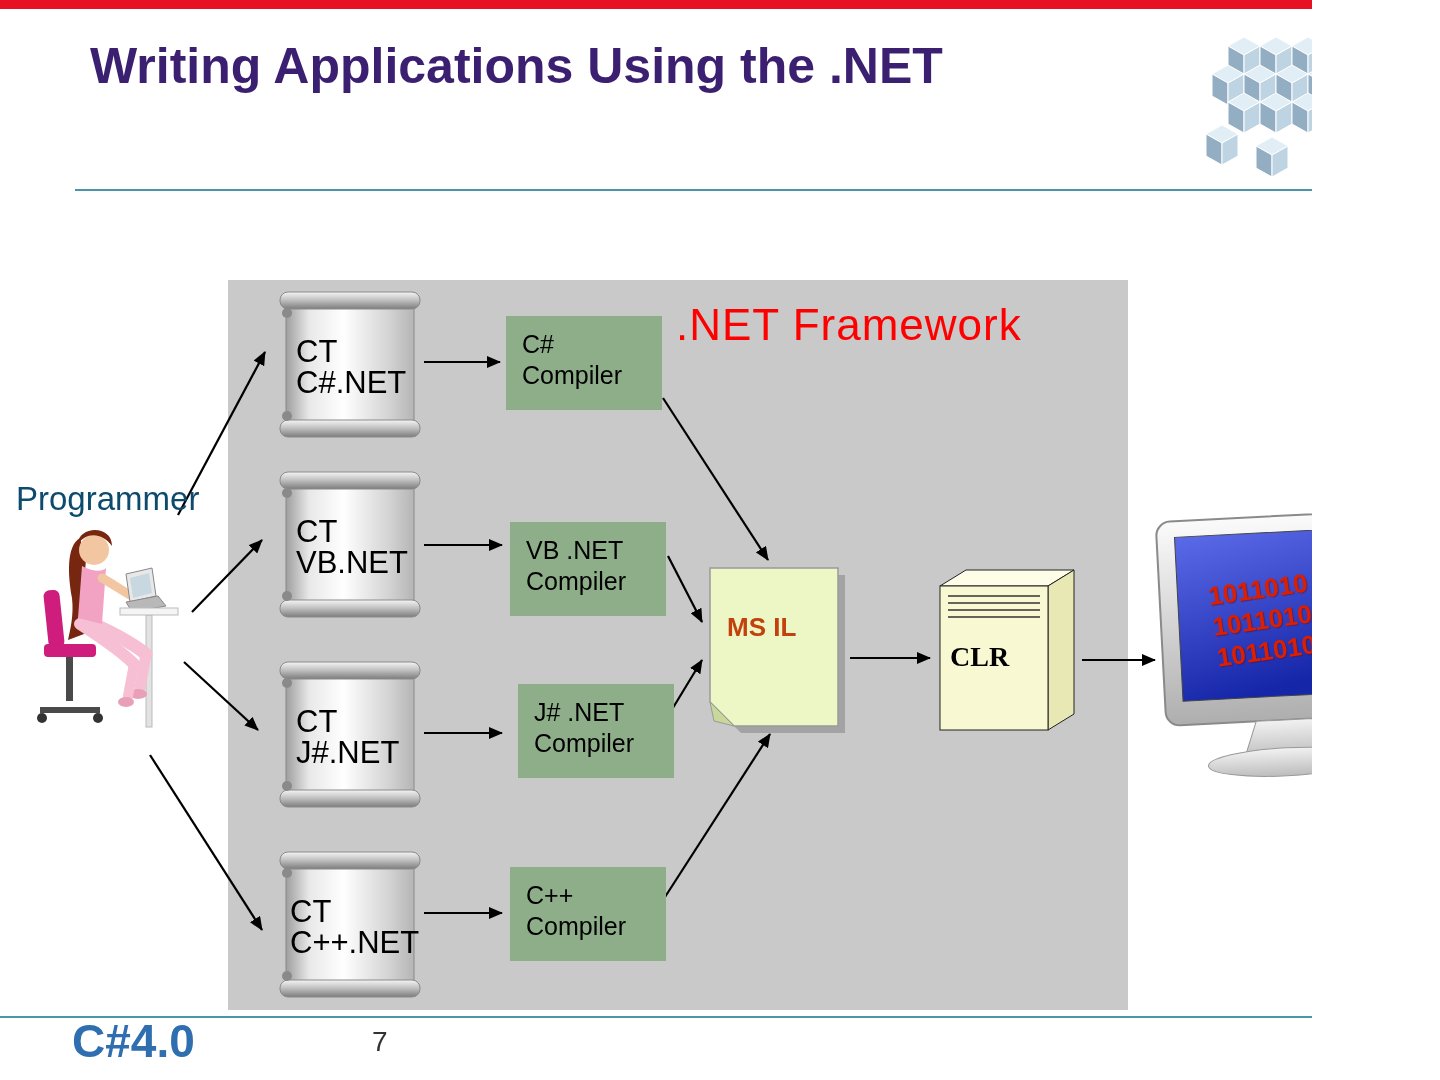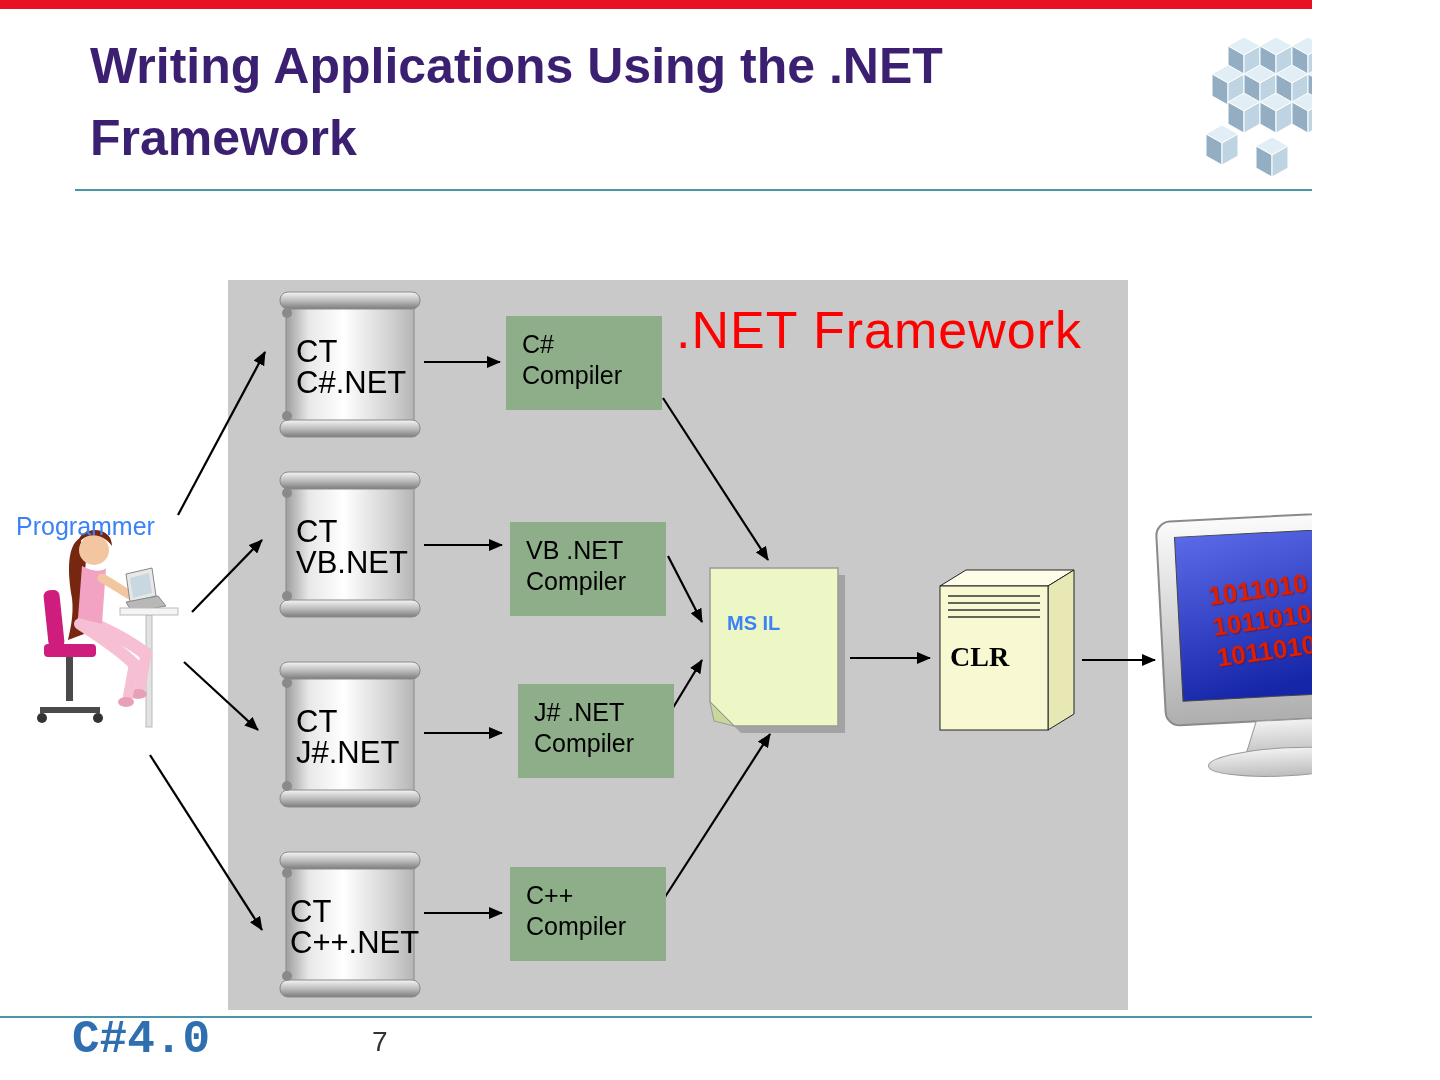--- a/index.html
+++ b/index.html
@@ -9,52 +9,51 @@
   }
   .abs{position:absolute;}
   .red-bar{left:0;top:0;width:1440px;height:9px;background:#e81123;}
   .v-line{left:1404px;top:0;width:2px;height:1080px;background:#4a96a8;}
   .title-underline{left:75px;top:189px;width:1330px;height:0;border-top:2px solid #4a96a8;}
   .bottom-line{left:0;top:1016px;width:1440px;height:2px;background:#4a96a8;}
   .slide-title{
     left:90px;top:30px;width:1110px;
     font-size:50px;font-weight:bold;color:#3b1f70;line-height:72px;letter-spacing:0;
   }
-  .framework-label{left:676px;top:300px;font-size:52px;color:#ff0000;letter-spacing:1px;text-align:right;}
-  .programmer-label{left:16px;top:480px;font-size:25px;color:#3b82f6;margin-top:32px;}
+  .framework-label{left:676px;top:300px;font-size:44px;color:#ff0000;letter-spacing:1px;text-align:right;}
+  .programmer-label{left:16px;top:480px;font-size:33px;color:#0c4a6e;}
   .diagram-bg{left:228px;top:280px;width:900px;height:730px;background:#c9c9c9;}
   svg.overlay{position:absolute;left:0;top:0;width:1440px;height:1080px;}
   .scroll-label{font-size:31px;line-height:31px;color:#000;}
   .compiler-box{
     width:156px;height:94px;background:#8dae89;box-sizing:border-box;
     padding:13px 0 0 16px;font-size:25px;line-height:31px;color:#000;
   }
-  .msil-label{left:727px;top:612px;font-size:20px;font-weight:bold;color:#3b82f6;}
+  .msil-label{left:727px;top:612px;font-size:26px;font-weight:bold;color:#c2410c;}
   .clr-label{left:950px;top:641px;font-size:28px;font-weight:bold;color:#000;font-family:Liberation Serif, serif;}
   .monitor-text{
     left:1212px;top:570px;width:160px;transform:rotate(-8deg);
     font-size:26px;line-height:31px;font-weight:bold;color:#dd1f00;
     text-shadow:1px 1px 1px rgba(110,0,0,.45);
   }
-  .footer-brand{left:72px;top:1014px;font-size:46px;font-weight:bold;color:#2f6fb0;font-family:Liberation Mono, monospace;}
+  .footer-brand{left:72px;top:1014px;font-size:46px;font-weight:bold;color:#2f6fb0;}
   .page-number{left:372px;top:1026px;font-size:28px;color:#333;}
 </style>
 </head>
 <body>
 
 <div id="slide">
 
   <div class="abs red-bar"></div>
   <div class="abs v-line"></div>
   <div class="abs title-underline"></div>
   <div class="abs bottom-line"></div>
 
   <div class="abs slide-title">
     <div>Writing Applications Using the .NET</div>
-    <div>Framework</div>
   </div>
 
   <div class="abs diagram-bg"></div>
 
   <svg class="overlay" viewBox="0 0 1440 1080" xmlns="http://www.w3.org/2000/svg">
     <defs>
       <marker id="arrowhead" markerUnits="userSpaceOnUse" markerWidth="15" markerHeight="12" refX="13" refY="6" orient="auto">
         <path d="M0,0 L14,6 L0,12 z" fill="#000"></path>
       </marker>
       <linearGradient id="scrollBody" x1="0" y1="0" x2="1" y2="0">

